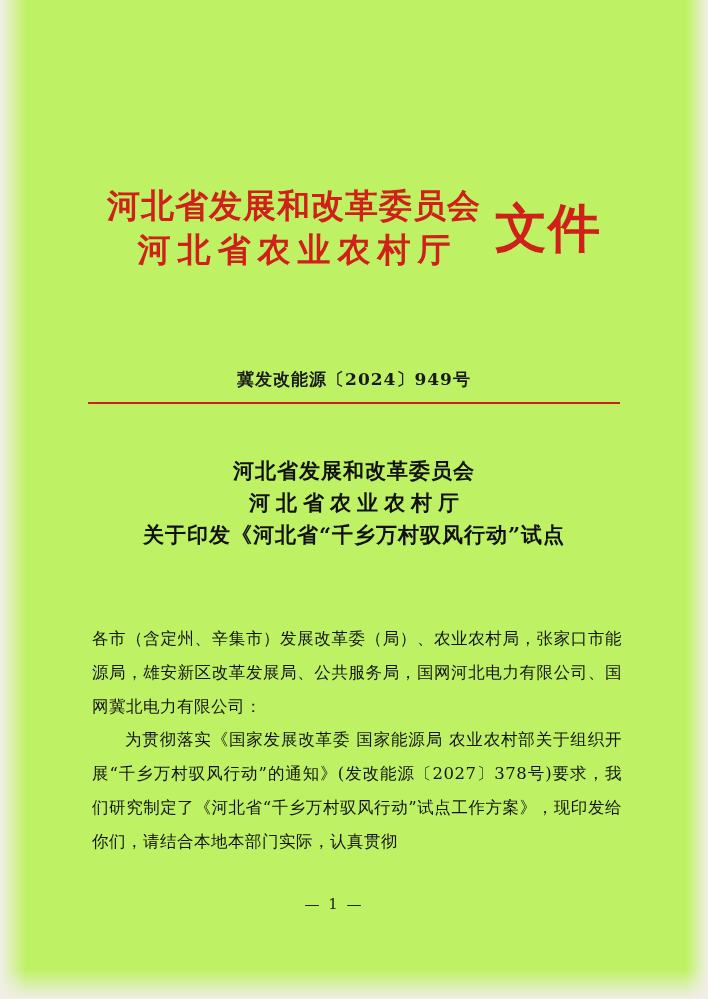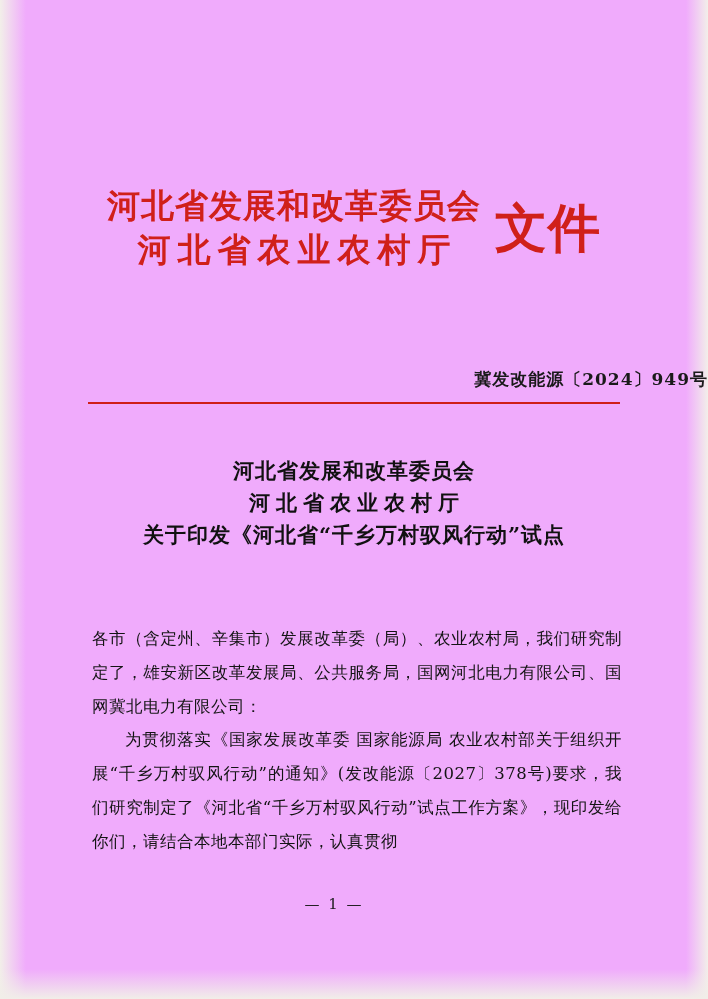--- a/index.html
+++ b/index.html
@@ -10,21 +10,21 @@
     width: 708px;
     height: 999px;
     background: #ffffff;
     font-family: "DejaVu Serif", serif;
     overflow: hidden;
   }
   .page {
     position: relative;
     width: 708px;
     height: 999px;
-    background: #f0abfc;
+    background: #bef264;
     box-sizing: border-box;
   }
 
   
   .masthead {
     position: absolute;
     left: 0;
     top: 186px;
     width: 708px;
     display: flex;
@@ -65,21 +65,21 @@
     align-self: center;
     white-space: nowrap;
   }
 
   
   .doc-number {
     position: absolute;
     left: 0;
     top: 368px;
     width: 708px;
-    text-align: right;
+    text-align: center;
     color: #1a1a1a;
     font-family: "DejaVu Serif", serif;
     font-weight: bold;
     font-size: 17px;
     letter-spacing: 1px;
   }
   .red-rule {
     position: absolute;
     left: 88px;
     top: 402px;
@@ -190,19 +190,19 @@
 
   <div class="red-rule"></div>
 
   <div class="title-block">
     <div class="title-line">河北省发展和改革委员会</div>
     <div class="title-line wide">河北省农业农村厅</div>
     <div class="title-line">关于印发《河北省“千乡万村驭风行动”试点</div>
   </div>
 
   <div class="body-text">
-    <p class="para">各市（含定州、辛集市）发展改革委（局）、农业农村局，我们研究制定了，雄安新区改革发展局、公共服务局，国网河北电力有限公司、国网冀北电力有限公司：</p>
+    <p class="para">各市（含定州、辛集市）发展改革委（局）、农业农村局，张家口市能源局，雄安新区改革发展局、公共服务局，国网河北电力有限公司、国网冀北电力有限公司：</p>
     <p class="para indent">为贯彻落实《国家发展改革委 国家能源局 农业农村部关于组织开展“千乡万村驭风行动”的通知》(发改能源〔2027〕378号)要求，我们研究制定了《河北省“千乡万村驭风行动”试点工作方案》，现印发给你们，请结合本地本部门实际，认真贯彻</p>
   </div>
 
   <div class="page-number">— 1 —</div>
 
 </div>
 
 </body></html>

